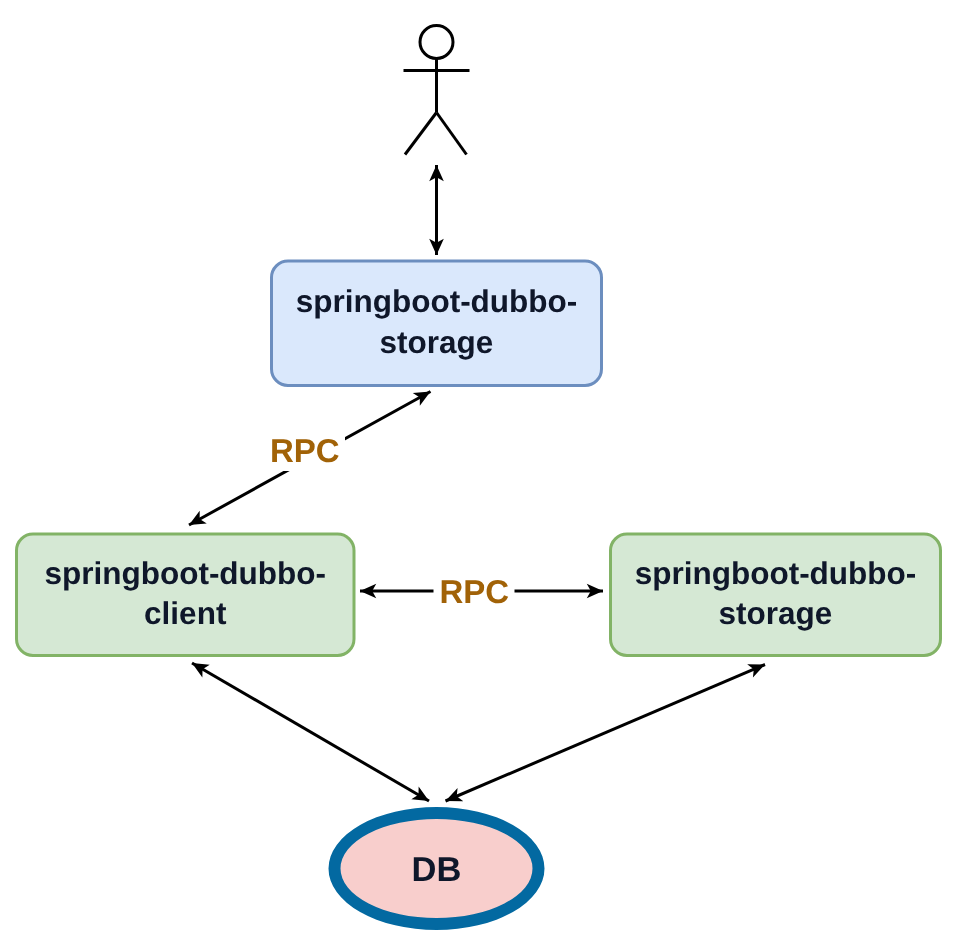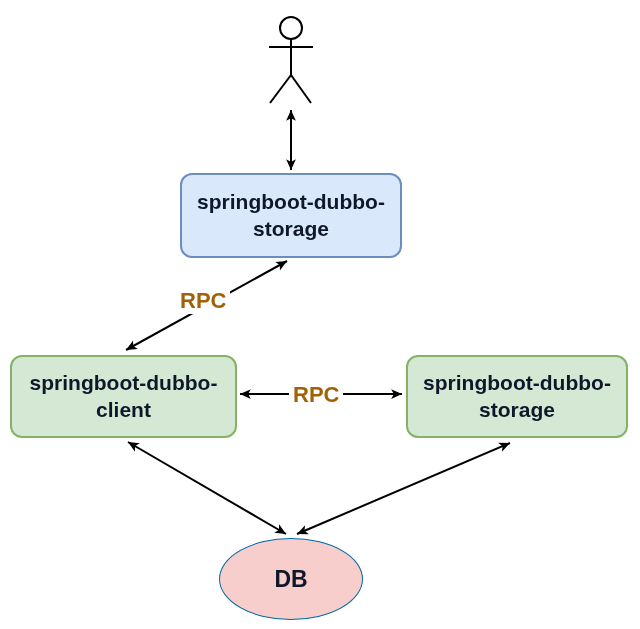--- a/index.html
+++ b/index.html
@@ -36,21 +36,21 @@
   .node-order {
     left: 10px; top: 355px; width: 227px; height: 83px;
     background: #d5e8d4; border-color: #82b366;
   }
   .node-storage {
     left: 406px; top: 355px; width: 222px; height: 83px;
     background: #d5e8d4; border-color: #82b366;
   }
   .node-db {
     left: 219px; top: 538px; width: 144px; height: 82px;
-    background: #f8cecc; border: 1px solid #0369a1;
+    background: #f8cecc; border: 8px solid #0369a1;
     border-radius: 50%;
     font-size: 23px;
   }
   .edges-layer {
     position: absolute;
     left: 0; top: 0;
     width: 640px; height: 629px;
     z-index: 2;
     pointer-events: none;
   }

